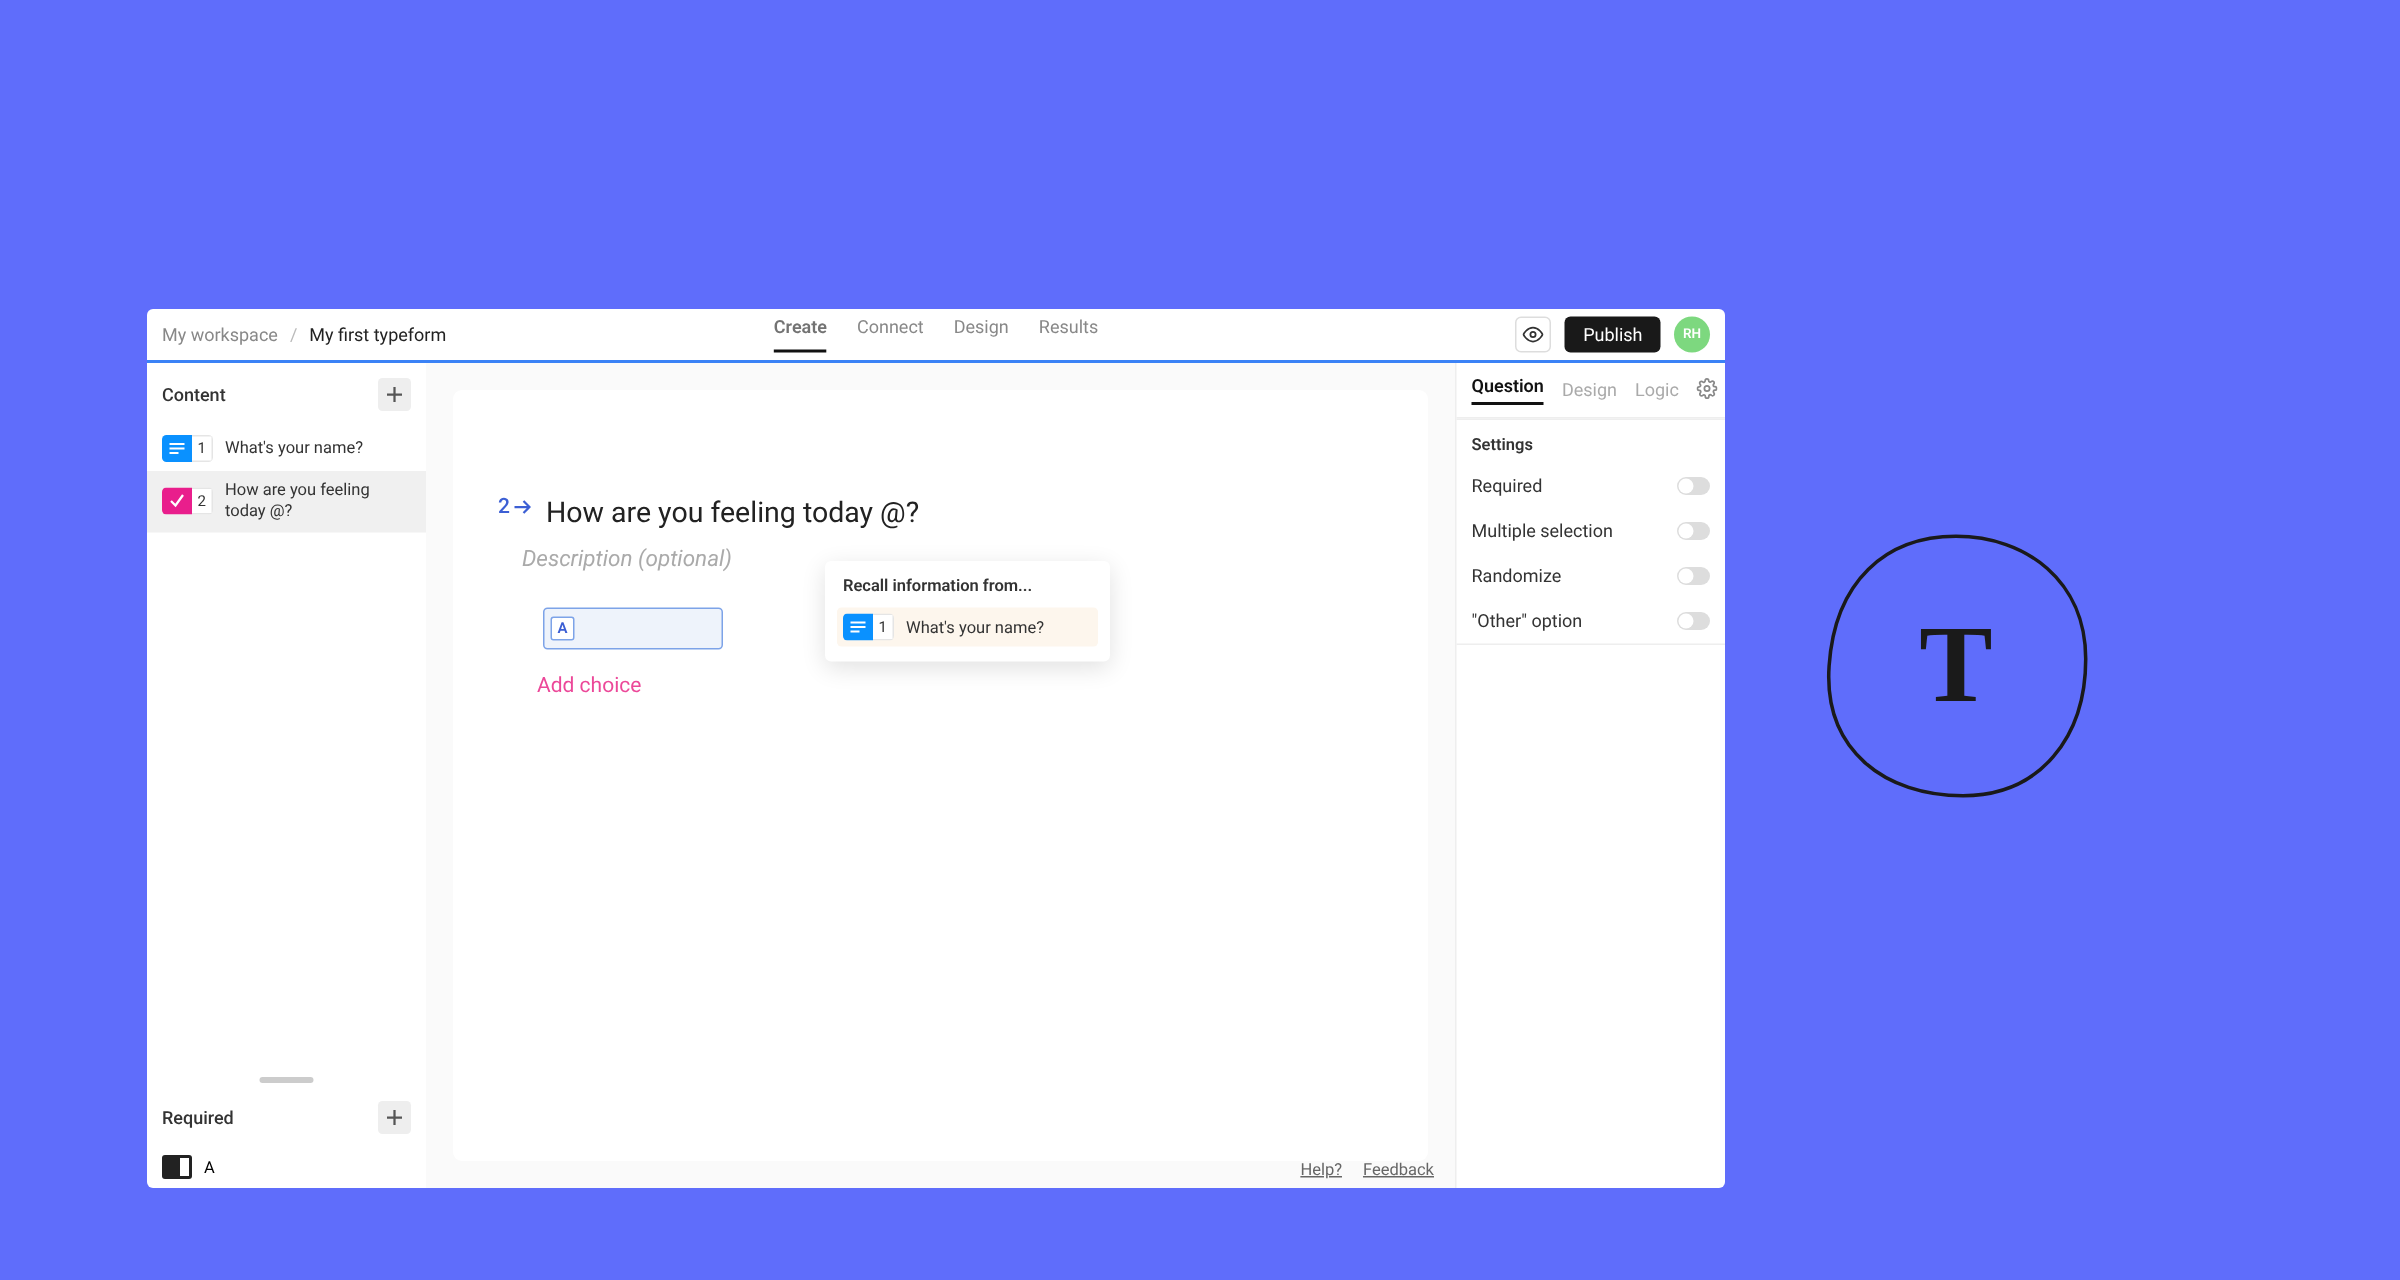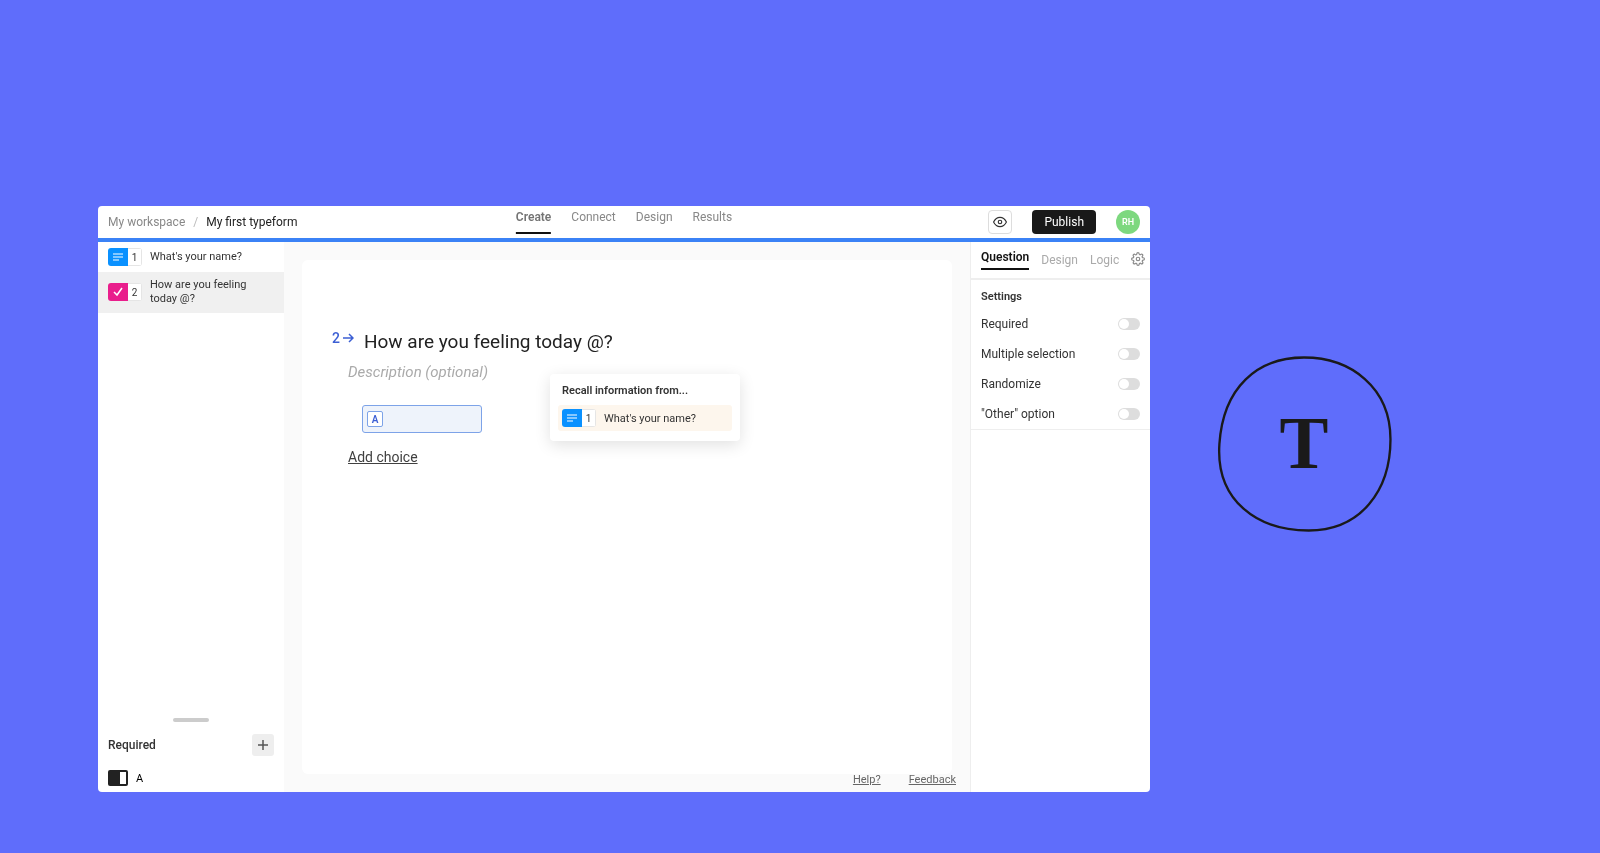--- a/index.html
+++ b/index.html
@@ -20,30 +20,30 @@
       border-radius: 4px;
       overflow: hidden;
       display: flex;
       flex-direction: column;
     }
     .topbar {
       height: 36px;
       display: flex;
       align-items: center;
       padding: 0 10px;
-      border-bottom: 4px solid #3b82f6;
+      border-bottom: 2px solid #3b82f6;
       font-size: 12px;
     }
     .breadcrumb { color: #888; display: flex; align-items: center; gap: 8px; }
     .breadcrumb .sep { color: #bbb; }
     .breadcrumb .current { color: #222; }
     .top-tabs { position: absolute; left: 50%; transform: translateX(-50%); display: flex; gap: 20px; }
     .top-tab { color: #888; cursor: pointer; padding-bottom: 8px; }
     .top-tab.active { color: #737373; font-weight: 600; border-bottom: 2px solid #111; }
-    .top-right { margin-left: auto; display: flex; align-items: center; gap: 20px; }
+    .top-right { margin-left: auto; display: flex; align-items: center; gap: 9px; }
     .preview-btn {
       width: 24px; height: 24px; border: 1px solid #ddd; border-radius: 4px;
       display: flex; align-items: center; justify-content: center; cursor: pointer;
     }
     .publish-btn {
       background: #191919; color: #fff; padding: 5px 12px; border-radius: 4px;
       font-size: 12px; cursor: pointer;
     }
     .avatar {
       width: 24px; height: 24px; border-radius: 50%; background: #7dd87f;
@@ -122,37 +122,37 @@
       margin-left: 30px; margin-top: 24px;
       width: 120px; height: 28px; border: 1px solid #7da3e8; background: #eef3fb;
       border-radius: 3px; display: flex; align-items: center; padding: 0 4px;
     }
     .choice-letter {
       width: 16px; height: 16px; border: 1px solid #7da3e8; border-radius: 2px;
       display: flex; align-items: center; justify-content: center;
       font-size: 10px; color: #3c5fd4; font-weight: 600; background: #fff;
     }
     .add-choice {
-      margin-left: 16px; margin-top: 16px; color: #404040; font-size: 14px;
-      text-decoration: underline; cursor: pointer;
+      margin-left: 26px; margin-top: 16px; color: #ec4899; font-size: 14px;
+      cursor: pointer;
     }
     .recall-popup {
       position: absolute; left: 248px; top: 114px;
       width: 190px; background: #fff; border-radius: 4px;
       box-shadow: 0 4px 16px rgba(0,0,0,0.12); padding: 10px 8px;
     }
     .recall-title { font-size: 11px; color: #333; font-weight: 600; margin-bottom: 8px; padding-left: 4px;}
     .recall-item {
       display: flex; align-items: center; gap: 8px; padding: 4px;
       background: #fdf6ed; border-radius: 3px; cursor: pointer;
     }
     .recall-text { font-size: 11px; color: #333; }
     .footer-links {
       position: absolute; right: 14px; bottom: 6px; font-size: 11px;
-      display: flex; gap: 28px;
+      display: flex; gap: 14px;
     }
     .footer-links a { color: #666; text-decoration: underline; cursor: pointer; }
     .sidebar-right {
       width: 180px; border-left: 1px solid #eee; padding: 0;
       display: flex; flex-direction: column; font-size: 12px;
     }
     .right-tabs {
       display: flex; align-items: center; gap: 12px; padding: 8px 10px; border-bottom: 1px solid #eee;
     }
     .right-tab { color: #aaa; cursor: pointer; font-size: 12px; }
@@ -217,20 +217,28 @@
           </svg>
       </div>
       <div class="publish-btn">Publish</div>
       <div class="avatar">RH</div>
     </div>
   </div>
 
   <div class="main-row">
 
     <div class="sidebar-left">
+      <div class="content-header">
+        <span>Content</span>
+        <div class="add-btn">
+          <svg width="10" height="10" viewBox="0 0 10 10">
+              <path d="M5 0v10M0 5h10" stroke="#555" stroke-width="1.5"></path>
+            </svg>
+        </div>
+      </div>
       <div class="q-list">
         <div class="q-item">
           <div class="q-badge blue">
             <div class="q-badge-icon">
               <svg width="12" height="10" viewBox="0 0 12 10">
                   <path d="M1 2h10M1 5h10M1 8h6" stroke="#fff" stroke-width="1.2"></path>
                 </svg>
             </div>
             <div class="q-badge-num">1</div>
           </div>

